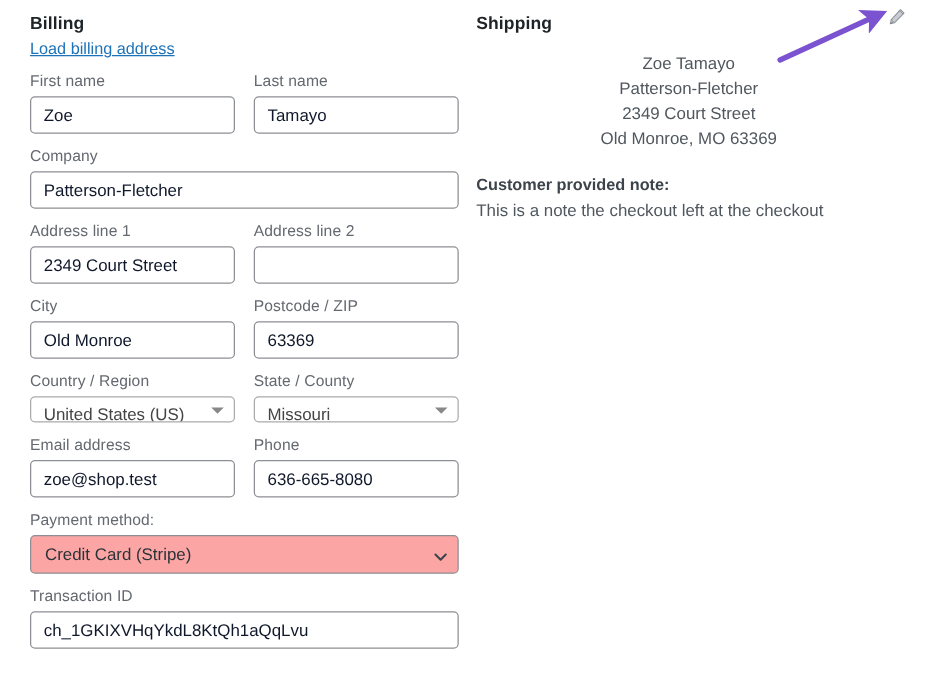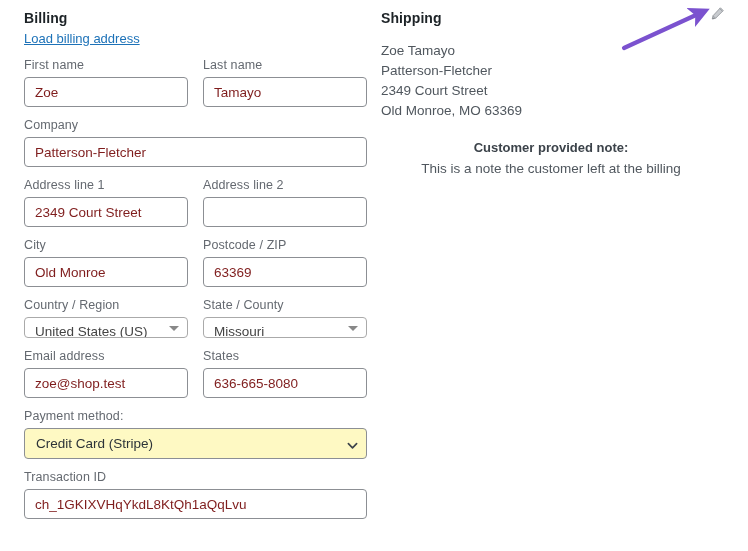--- a/index.html
+++ b/index.html
@@ -74,21 +74,21 @@
 
   .text-input {
     box-sizing: border-box;
     height: 30px;
     border: 1px solid #8c8f94;
     border-radius: 4px;
     background: #ffffff;
     padding: 0 10px;
     font-family: "Liberation Sans", "DejaVu Sans", sans-serif;
     font-size: 13.5px;
-    color: #7f1d1d;
+    color: #0f172a;
     line-height: 28px;
     outline: none;
     width: 100%;
   }
   .text-input::placeholder { color: #8c8f94; }
 
   
   .select2 {
     box-sizing: border-box;
     position: relative;
@@ -117,21 +117,21 @@
     border-top: 5px solid #888;
   }
 
   
   .native-select {
     box-sizing: border-box;
     position: relative;
     height: 31px;
     border: 1px solid #8c8f94;
     border-radius: 4px;
-    background: #fef9c3;
+    background: #fca5a5;
     padding: 0 30px 0 11px;
     font-size: 13.5px;
     color: #2c3338;
     line-height: 29px;
     cursor: pointer;
     white-space: nowrap;
     overflow: hidden;
     width: 100%;
   }
   .native-select .chevron {
@@ -144,23 +144,23 @@
   }
   .native-select .chevron svg { display: block; }
 
   
   .ship-address {
     margin-top: 14px;
     font-size: 13.5px;
     color: #50575e;
     line-height: 20px;
   }
-  .ship-address div { white-space: nowrap; }
-
-  .note-block { margin-top: 18px; text-align: center; }
+  .ship-address div { white-space: nowrap; text-align: center; }
+
+  .note-block { margin-top: 18px; }
   .note-title {
     font-size: 13px;
     font-weight: bold;
     color: #3c434a;
     line-height: 18px;
   }
   .note-body {
     font-size: 13.5px;
     color: #50575e;
     line-height: 20px;
@@ -258,21 +258,21 @@
     </div>
   </div>
 
   
   <div class="row">
     <div class="field half">
       <label class="field-label">Email address</label>
       <input class="text-input" type="text" value="zoe@shop.test" style="">
     </div>
     <div class="field half">
-      <label class="field-label">States</label>
+      <label class="field-label">Phone</label>
       <input class="text-input" type="text" value="636-665-8080" style="">
     </div>
   </div>
 
   
   <div class="row">
     <div class="field full">
       <label class="field-label">Payment method:</label>
       <div class="native-select">
         <span>Credit Card (Stripe)</span>
@@ -301,21 +301,21 @@
 
   <div class="ship-address">
     <div>Zoe Tamayo</div>
     <div>Patterson-Fletcher</div>
     <div>2349 Court Street</div>
     <div>Old Monroe, MO 63369</div>
   </div>
 
   <div class="note-block">
     <div class="note-title">Customer provided note:</div>
-    <div class="note-body">This is a note the customer left at the billing</div>
+    <div class="note-body">This is a note the checkout left at the checkout</div>
   </div>
 
 </div>
 
 <span class="edit-pencil">
   <svg viewBox="0 0 16 16" width="15" height="15" aria-hidden="true">
     <g transform="rotate(0 8 8)">
       <path d="M11.1 1.9 L14.1 4.9 L5.9 13.1 L2.4 13.9 L3.2 10.4 Z" fill="#c9ccd0" stroke="#8f9398" stroke-width="0.9" stroke-linejoin="round"></path>
       <path d="M10.3 2.7 L13.3 5.7" stroke="#8f9398" stroke-width="0.8"></path>
       <path d="M3.2 10.4 L5.9 13.1" stroke="#8f9398" stroke-width="0.8"></path>

